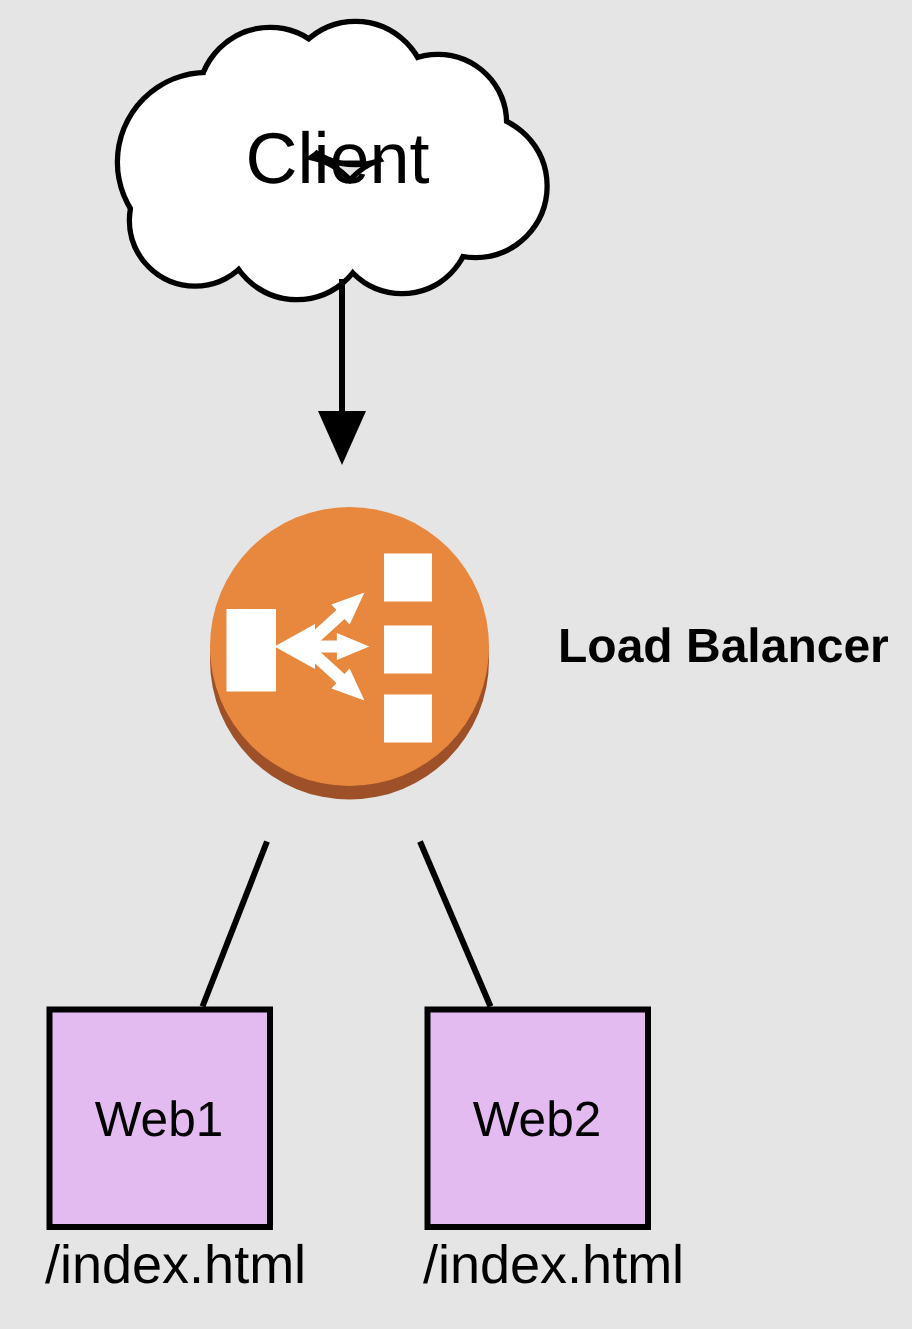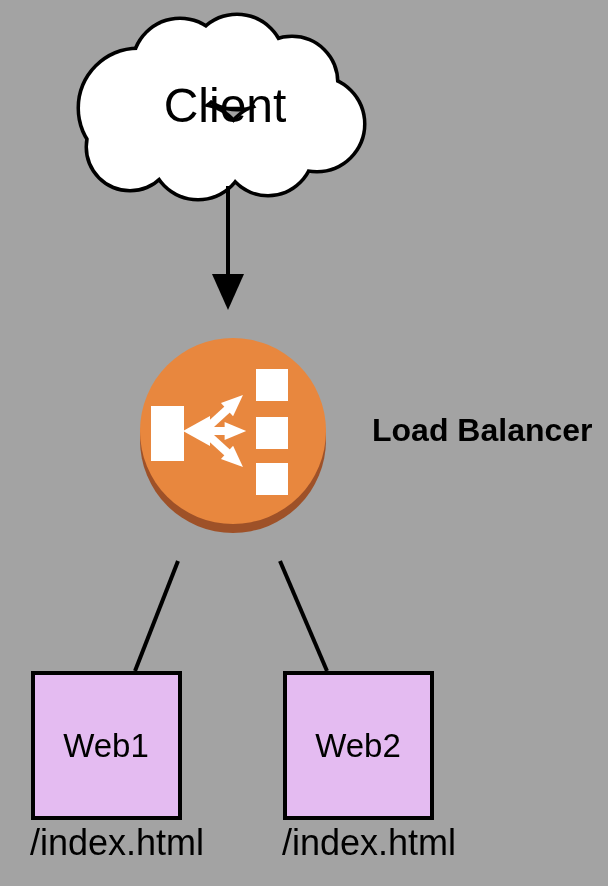--- a/index.html
+++ b/index.html
@@ -4,21 +4,21 @@
 <style>
   html, body {
     margin: 0;
     padding: 0;
     background: #ffffff;
   }
   .canvas-wrap {
     width: 608px;
     height: 886px;
     position: relative;
-    background: #a3a3a3;
+    background: #e5e5e5;
     overflow: hidden;
   }
   svg text {
     font-family: "Liberation Sans", sans-serif;
     fill: #000000;
   }
   .node-label   { font-size: 48px; }
   .lb-label     { font-size: 32px; font-weight: bold; }
   .box-label    { font-size: 33px; }
   .path-label   { font-size: 36px; }

